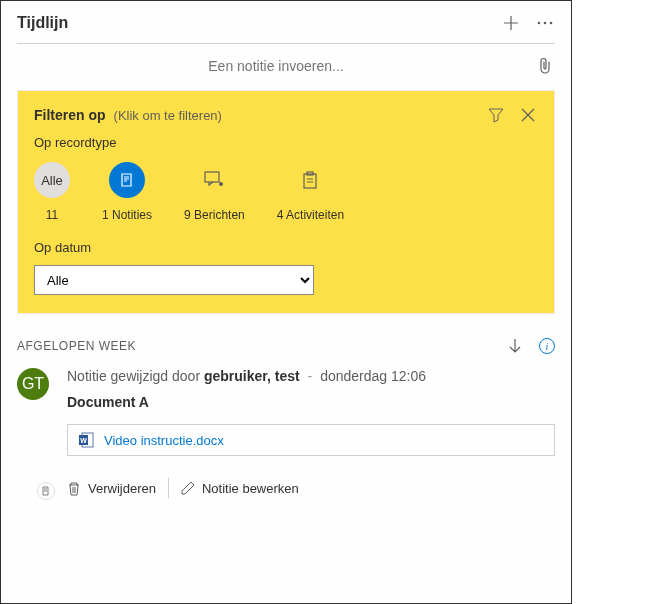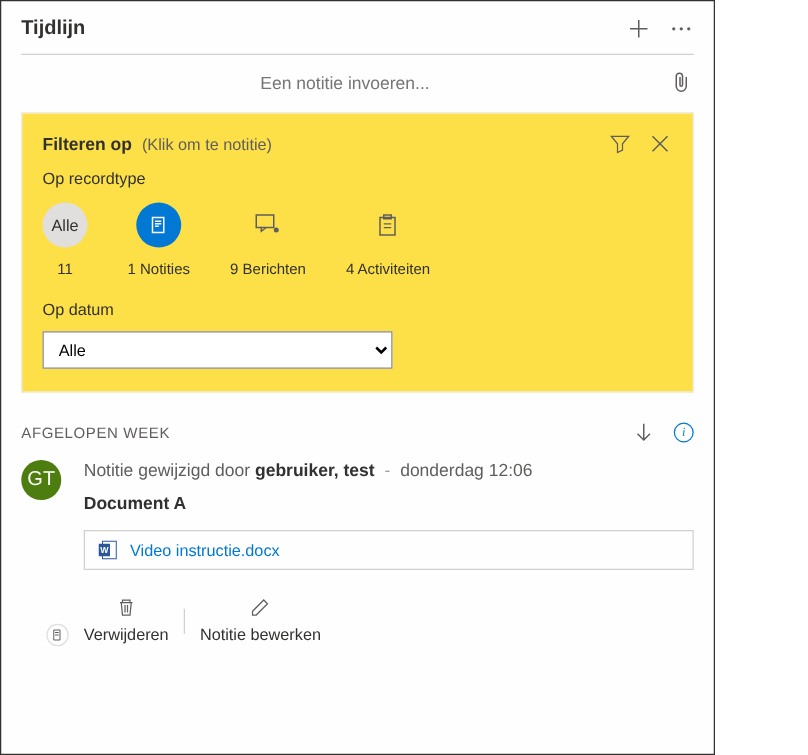--- a/index.html
+++ b/index.html
@@ -35,21 +35,21 @@
   .avatar-badge { position: absolute; bottom: -2px; right: -2px; width: 18px; height: 18px; border-radius: 50%; background: #fff; border: 1px solid #e1dfdd; display: flex; align-items: center; justify-content: center; }
   .entry-body { flex: 1; }
   .entry-meta { font-size: 14px; color: #605e5c; margin-bottom: 10px; }
   .entry-meta .user { color: #323130; font-weight: 600; }
   .entry-meta .sep { margin: 0 4px; color: #a19f9d; }
   .entry-title { font-size: 14px; font-weight: 600; color: #323130; margin-bottom: 14px; }
   .attachment { border: 1px solid #d2d0ce; padding: 7px 10px; display: flex; align-items: center; gap: 10px; margin-bottom: 22px; cursor: pointer; }
   .word-icon { width: 16px; height: 16px; }
   .attachment-name { font-size: 13px; color: #0078d4; }
   .action-row { display: flex; align-items: center; gap: 0; }
-  .action-btn { display: flex; align-items: center; gap: 7px; font-size: 13px; color: #323130; cursor: pointer; padding: 0 12px; flex-direction: column; }
+  .action-btn { display: flex; align-items: center; gap: 7px; font-size: 13px; color: #323130; cursor: pointer; padding: 0 12px; }
   .action-btn:first-child { padding-left: 0; }
   .action-divider { width: 1px; height: 20px; background: #d2d0ce; }
   svg { display: block; }
 </style>
 </head>
 <body>
 
 <div class="container">
 
   <div class="header">
@@ -76,21 +76,21 @@
       <svg width="14" height="18" viewBox="0 0 14 18">
           <path d="M11 5v7a4 4 0 01-8 0V4a2.5 2.5 0 015 0v7a1 1 0 01-2 0V5" stroke="#605e5c" stroke-width="1.2" fill="none" stroke-linecap="round"></path>
         </svg>
     </div>
   </div>
 
   <div class="filter-panel">
     <div class="filter-header">
       <div class="filter-title-row">
         <span class="filter-label">Filteren op</span>
-        <span class="filter-hint">(Klik om te notitie)</span>
+        <span class="filter-hint">(Klik om te filteren)</span>
       </div>
       <div class="filter-header-icons">
         <div class="icon-btn">
           <svg width="16" height="16" viewBox="0 0 16 16">
               <path d="M1 2h14l-5 6v5l-4 2V8L1 2z" stroke="#605e5c" stroke-width="1" fill="none"></path>
             </svg>
         </div>
         <div class="icon-btn">
           <svg width="14" height="14" viewBox="0 0 14 14">
               <path d="M1 1l12 12M13 1L1 13" stroke="#605e5c" stroke-width="1.2"></path>

